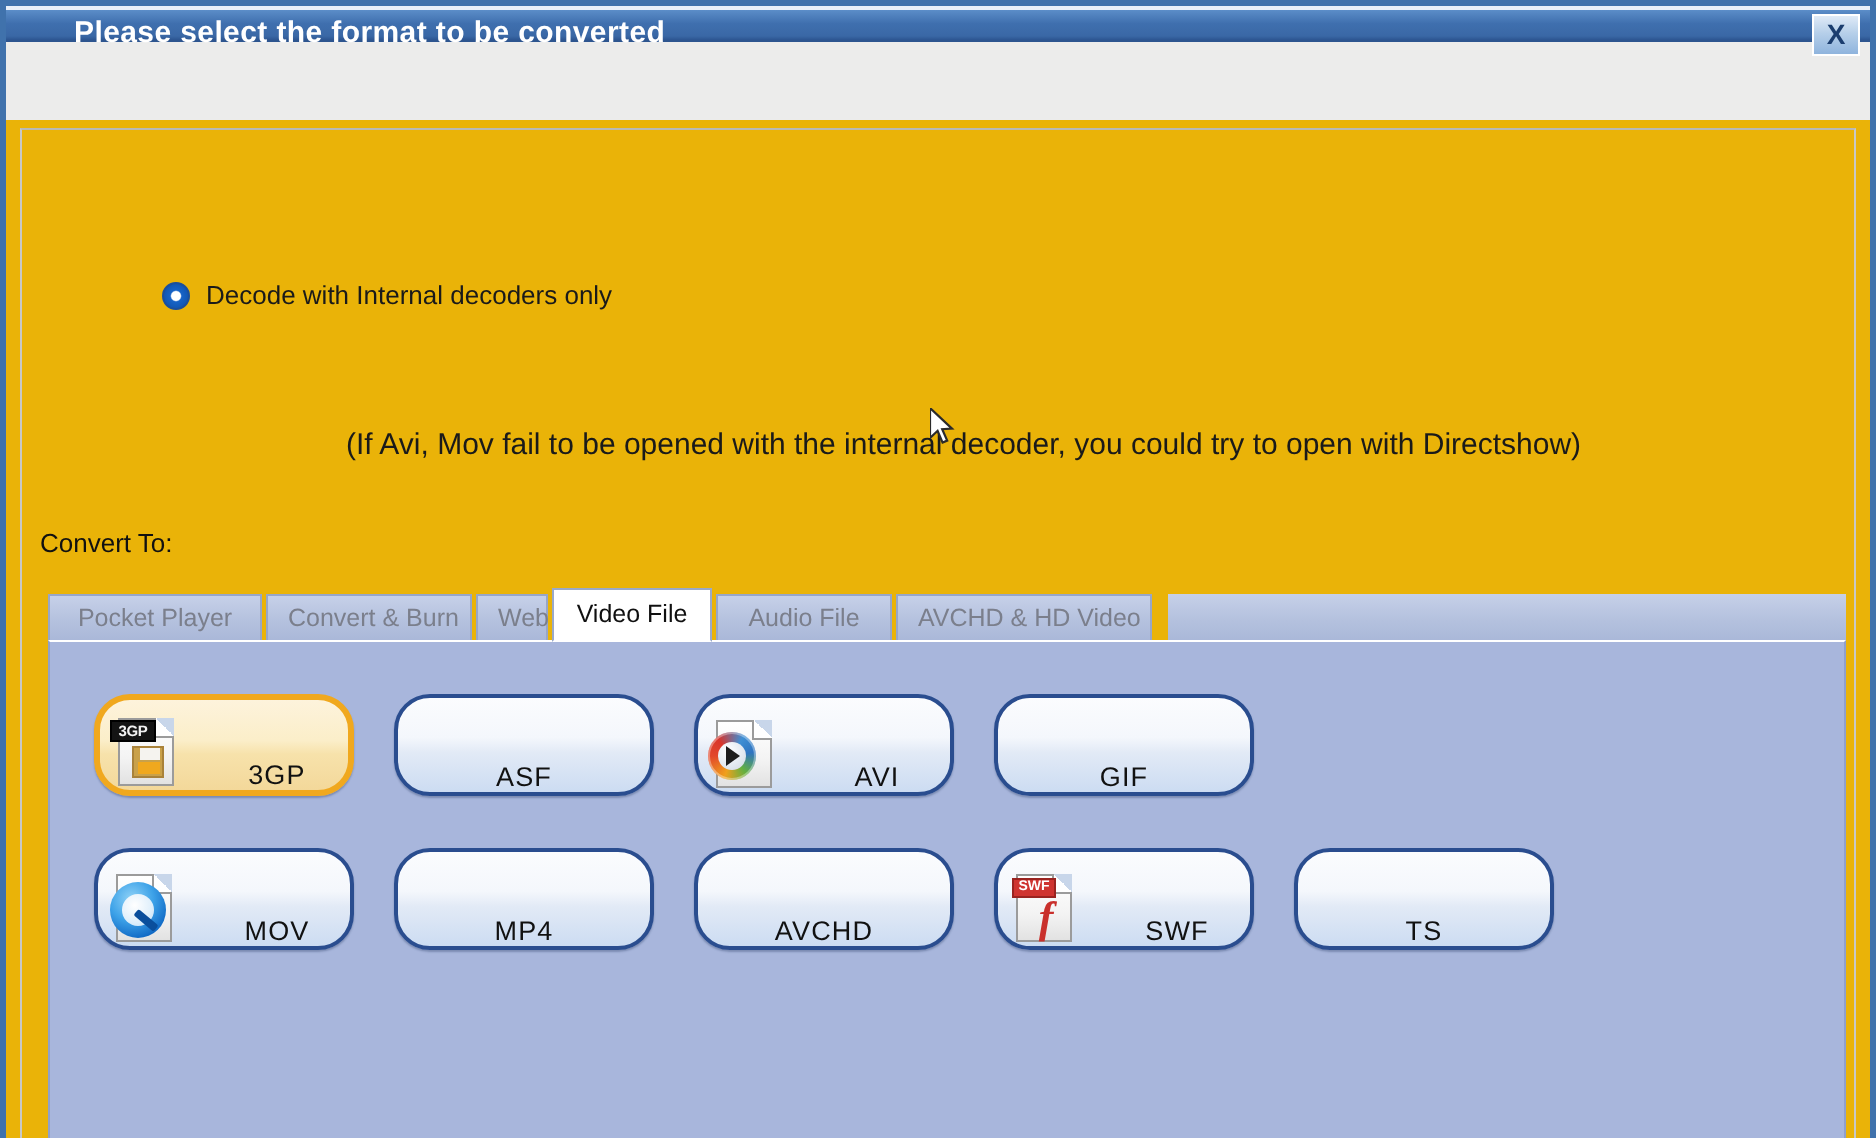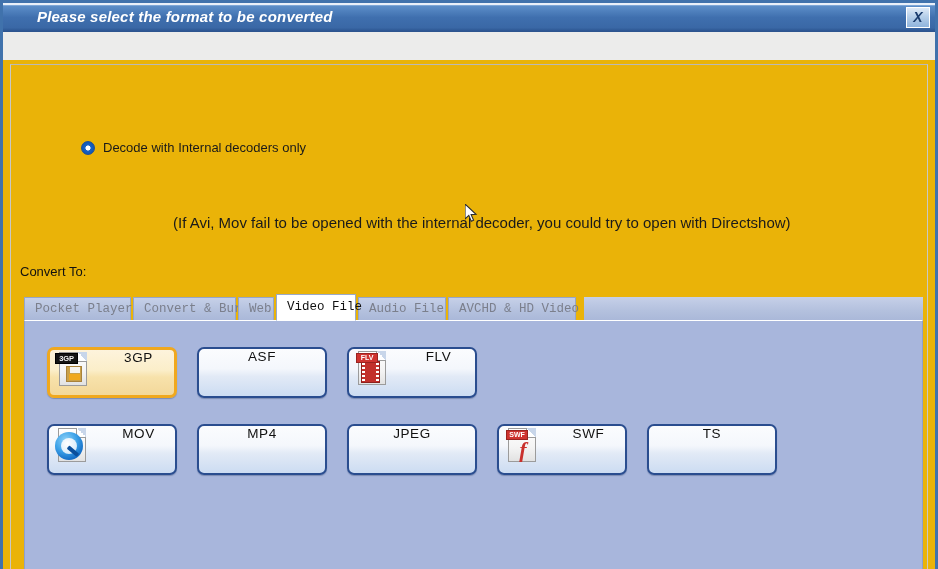--- a/index.html
+++ b/index.html
@@ -23,28 +23,27 @@
     box-sizing: border-box;
     border: 3px solid #4072ac;
     background: #ececeb;
   }
 
   
   .titlebar {
     position: absolute;
     left: 0; top: 0;
     width: 932px;
-    height: 29px;
+    height: 18px;
     background: linear-gradient(to bottom,
         #c3d6ef 0%, #9fc0e6 6%,
         #5b8dc8 12%, #3f6fae 52%,
         #3a68a6 88%, #2c5591 100%);
     border-bottom: 1px solid #2d558f;
     box-sizing: border-box;
-    font-style: italic;
   }
   .titlebar .tb-hi {
     position: absolute;
     left: 0; top: 0;
     width: 100%;
     height: 2px;
     background: #e9f0f9;
   }
   .title-text {
     position: absolute;
@@ -143,21 +142,20 @@
     white-space: nowrap;
   }
 
   
   .tabstrip {
     position: absolute;
     left: 21px;
     top: 234px;
     width: 899px;
     height: 27px;
-    font-family: Liberation Mono, monospace;
   }
   .tabs-row {
     position: absolute;
     left: 0; top: 0;
     height: 27px;
     display: flex;
     align-items: flex-end;
   }
   .tab {
     height: 24px;
@@ -215,25 +213,25 @@
     display: flex;
     margin-bottom: 26px;
   }
   .fmt-btn {
     position: relative;
     width: 130px;
     height: 51px;
     box-sizing: border-box;
     margin-right: 20px;
     border: 2px solid #2a4d8f;
-    border-radius: 7px;
+    border-radius: 18px;
     background: linear-gradient(to bottom,
        #fbfcfe 0%, #f4f7fc 42%, #e2eaf6 58%, #ccdcf2 100%);
     display: flex;
-    align-items: flex-start;
+    align-items: flex-end;
     cursor: pointer;
     box-shadow: 0 1px 1px rgba(40,60,100,0.35);
     gap: 18px;
   }
   .fmt-btn.selected {
     border: 3px solid #f0a81e;
     background: linear-gradient(to bottom,
        #fdf3dc 0%, #fbeec9 45%, #f7e2ab 60%, #f3d89a 100%);
   }
   .fmt-btn .fmt-label {
@@ -506,50 +504,54 @@
               <span class="badge3gp">3GP</span>
               <span class="floppy"></span>
             </span>
             <span class="fmt-label">3GP</span>
           </div>
 
           <div class="fmt-btn">
             <span class="fmt-label">ASF</span>
           </div>
 
-
           <div class="fmt-btn has-icon">
             <span class="fmt-icon">
               <span class="page"></span>
-              <span class="flv-strip"></span>
-              <span class="tag-red">FLV</span>
+              <span class="orb">
+                  <span class="play"></span>
+                </span>
             </span>
-            <span class="fmt-label">FLV</span>
-          </div>
-
+            <span class="fmt-label">AVI</span>
+          </div>
+
+
+          <div class="fmt-btn" style="margin-right:0">
+            <span class="fmt-label">GIF</span>
+          </div>
         </div>
 
         <div class="fmt-row">
 
           <div class="fmt-btn has-icon">
             <span class="fmt-icon">
               <span class="page"></span>
               <span class="qt">
                   <span class="qt-arm"></span>
                 </span>
             </span>
             <span class="fmt-label">MOV</span>
           </div>
 
           <div class="fmt-btn">
             <span class="fmt-label">MP4</span>
           </div>
 
           <div class="fmt-btn">
-            <span class="fmt-label">JPEG</span>
+            <span class="fmt-label">AVCHD</span>
           </div>
 
           <div class="fmt-btn has-icon">
             <span class="fmt-icon">
               <span class="page"></span>
               <span class="swf-f">f</span>
               <span class="tag-red">SWF</span>
             </span>
             <span class="fmt-label">SWF</span>
           </div>

